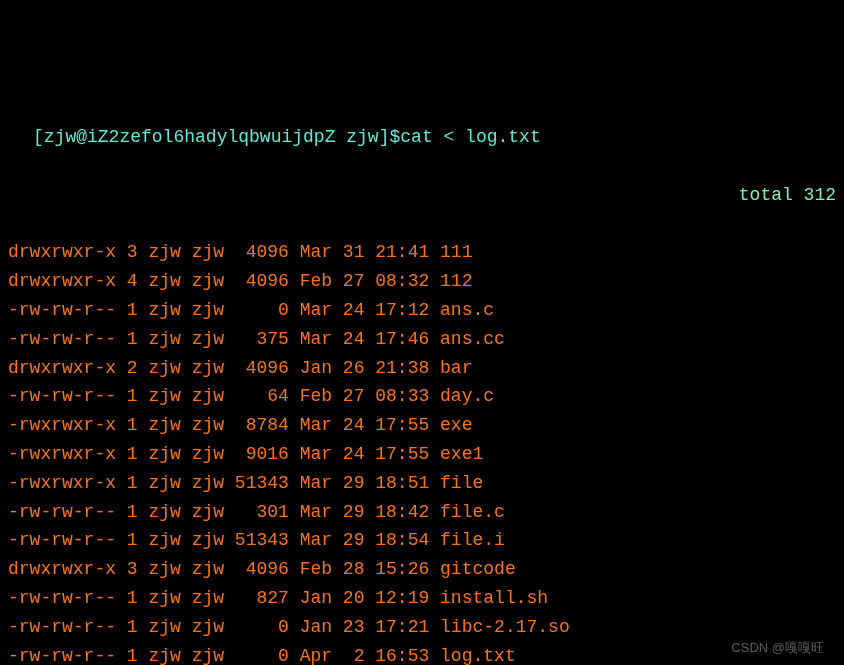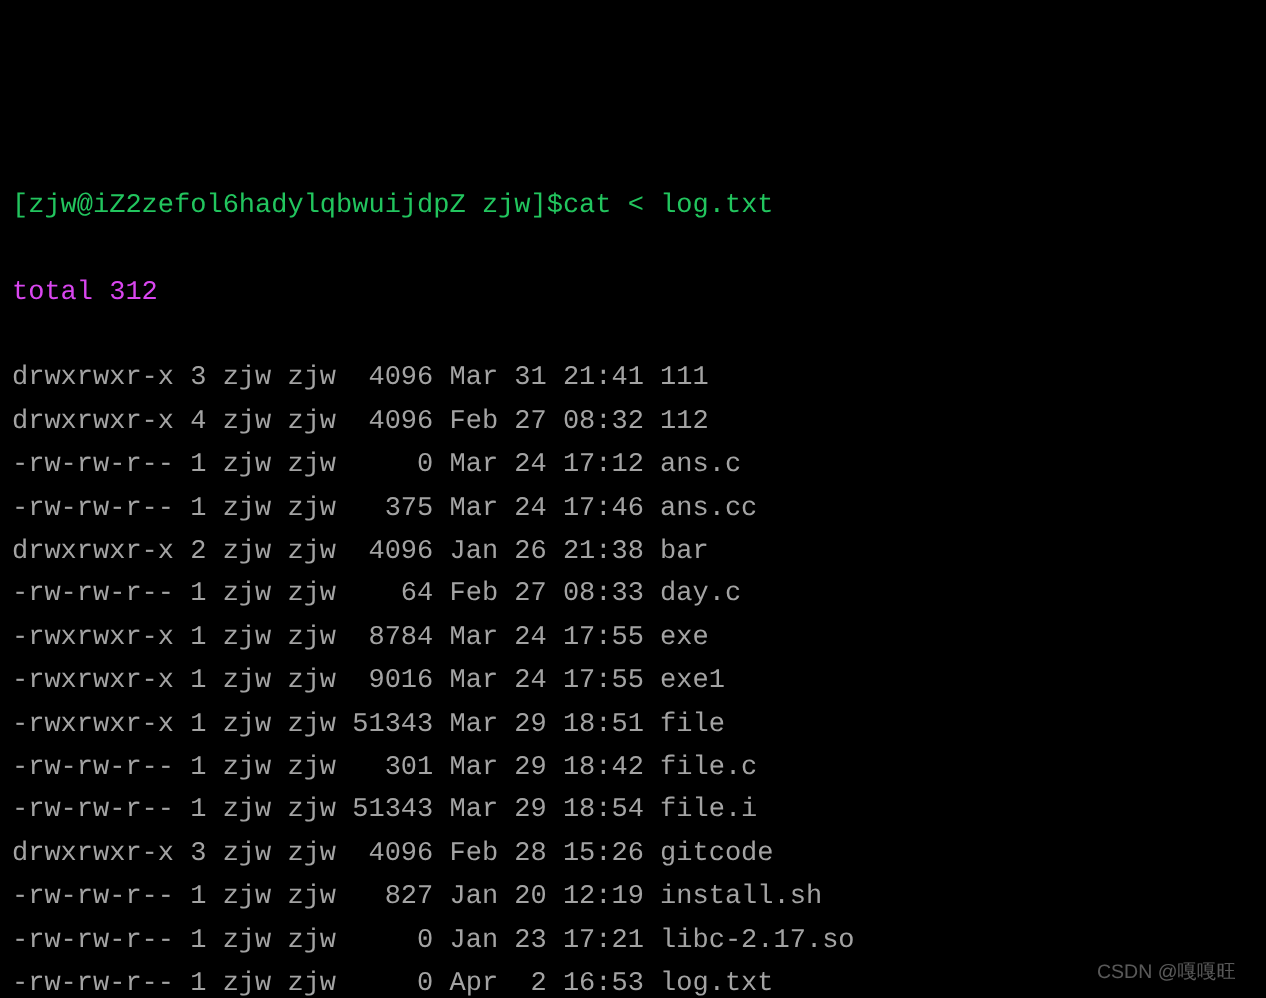--- a/index.html
+++ b/index.html
@@ -14,27 +14,29 @@
       font-size: 18px;
       line-height: 1.6;
       padding: 8px;
       width: 844px;
       height: 665px;
       white-space: pre;
       overflow: hidden;
       position: relative;
     }
     .prompt-line {
-      color: #22c55e;
+      color: #5eead4;
+      margin-left: 25px;
     }
     .total-line {
-      color: #d946ef;
+      color: #86efac;
+      text-align: right;
     }
     .file-row {
-      color: #a3a3a3;
+      color: #f97316;
     }
     .watermark {
       position: absolute;
       bottom: 6px;
       right: 20px;
       font-size: 13px;
       color: rgba(255,255,255,0.35);
       font-family: sans-serif;
       white-space: nowrap;
     }

